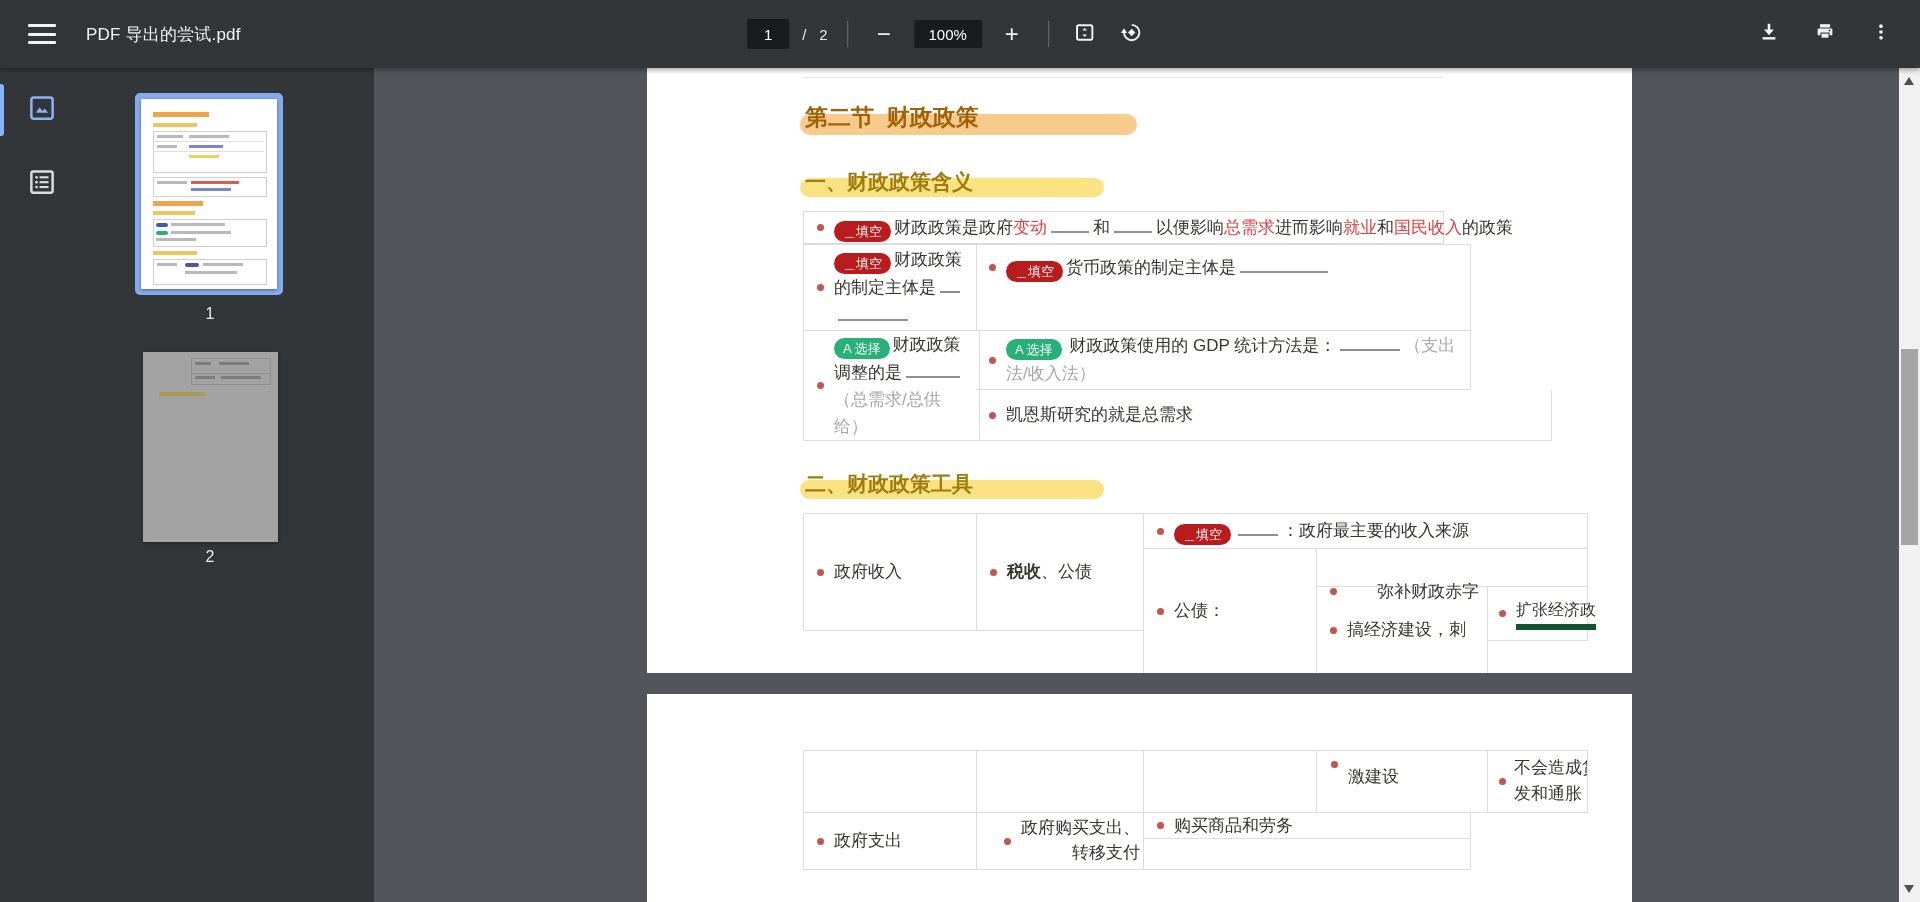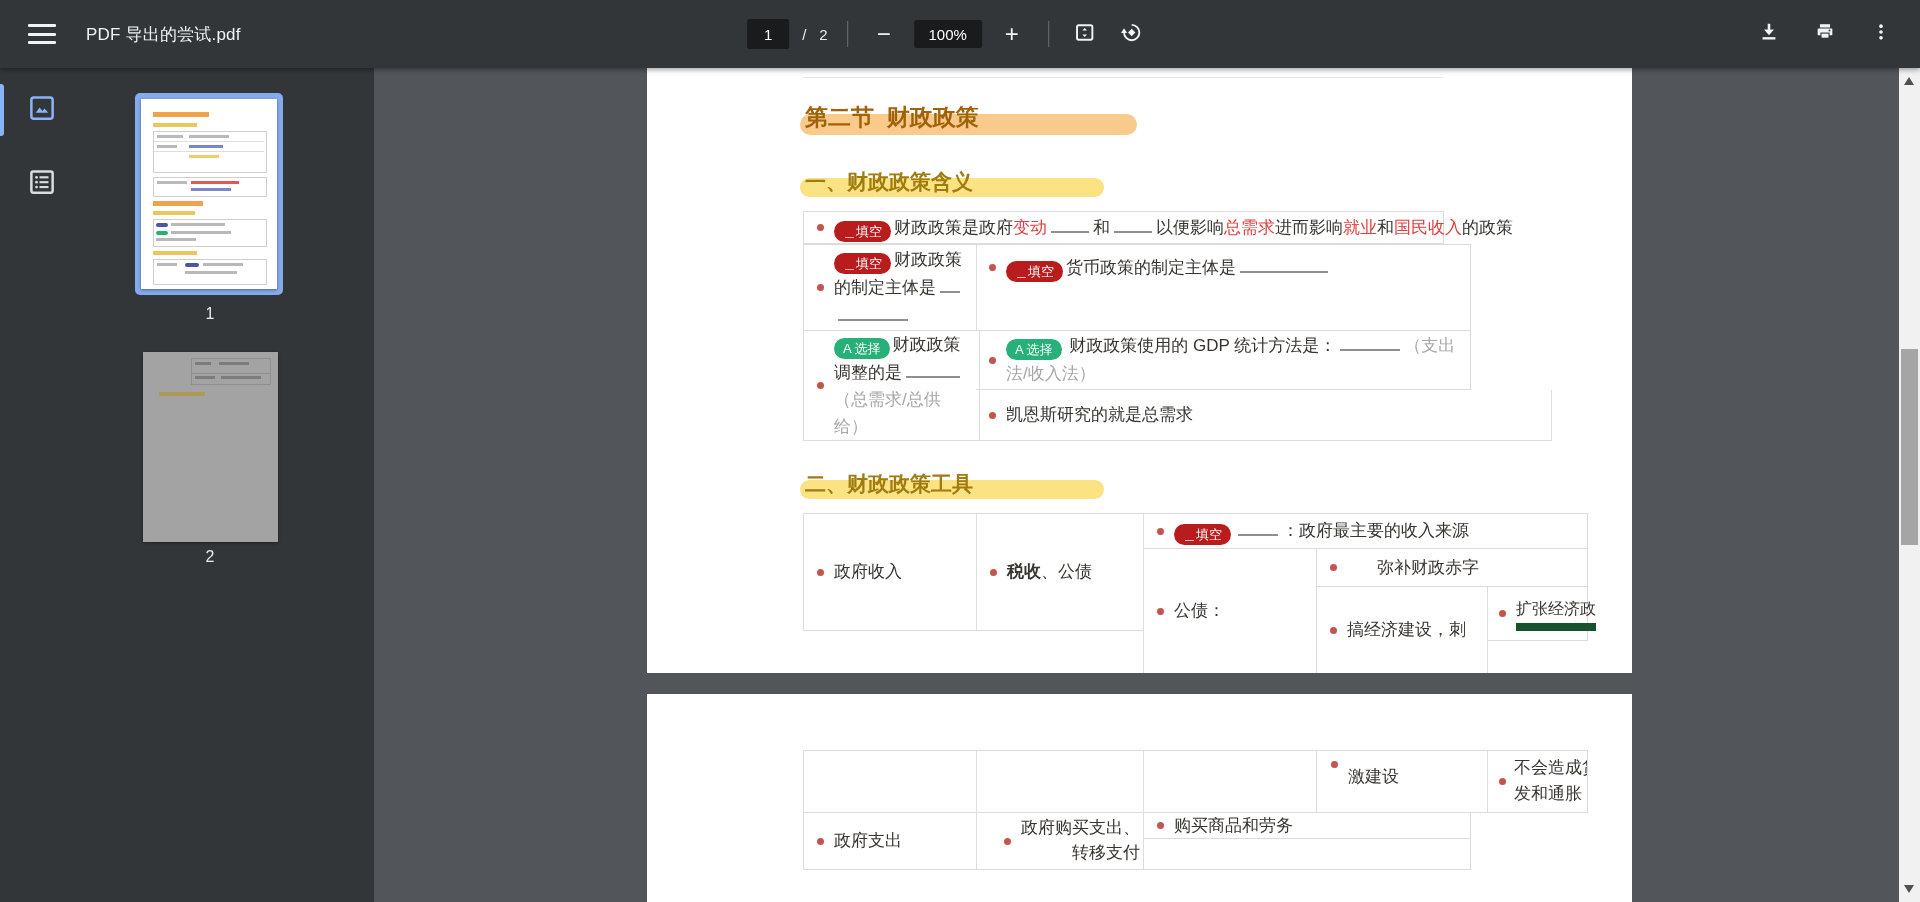--- a/index.html
+++ b/index.html
@@ -48,21 +48,21 @@
   .b{font-weight:bold;}
   .badge{display:inline-flex;align-items:center;justify-content:center;color:#fff;border-radius:11px;
          font-size:13px;line-height:1;padding:4px 9px;vertical-align:-3px;margin-right:3px;white-space:nowrap;}
   .badge-fill{background:#b91c1c;}
   .badge-choice{background:#27b077;}
   .blank{display:inline-block;border-bottom:2px solid #8f8f8f;height:15px;margin:0 4px;vertical-align:baseline;}
   .h1-hl{position:absolute;height:21px;border-radius:11px;background:#f8ca8c;}
   .h1-tx{position:absolute;font-size:23px;font-weight:bold;color:#a16207;white-space:pre;}
   .h2-hl{position:absolute;height:19px;border-radius:10px;background:#fbe282;}
   .h2-tx{position:absolute;font-size:21px;font-weight:bold;color:#a07c10;white-space:pre;}
-  .ul2{border-bottom:8px solid #14532d;padding-bottom:1px;}
+  .ul2{border-bottom:6px solid #14532d;padding-bottom:1px;}
   
   .scrollbar{position:absolute;left:1899px;top:68px;width:21px;height:834px;background:#f1f1f1;}
   .sb-thumb{position:absolute;left:2px;top:281px;width:17px;height:196px;background:#a5a5a5;}
   .arr{position:absolute;left:5px;width:0;height:0;border-left:5.5px solid transparent;border-right:5.5px solid transparent;}
   .arr-up{top:9px;border-bottom:8px solid #505050;}
   .arr-down{bottom:9px;border-top:8px solid #505050;}
 </style>
 </head>
 <body>
 
@@ -280,21 +280,21 @@
         <div class="t">政府收入</div>
       </div>
       <div class="abs flexc" style="left:330px;top:446px;width:166px;height:116px;padding:0 13px;">
         <span class="dot"></span>
         <div class="t"><span class="b">税收</span><span>、公债</span></div>
       </div>
       <div class="abs flexc" style="left:497px;top:481px;width:172px;height:124px;padding:0 13px;">
         <span class="dot"></span>
         <div class="t">公债：</div>
       </div>
-      <div class="abs flexc" style="left:670px;top:481px;width:270px;height:37px;padding:0 13px;gap:40px;">
+      <div class="abs flexc" style="left:670px;top:505px;width:270px;height:37px;padding:0 13px;gap:40px;">
         <span class="dot"></span>
         <div class="t">弥补财政赤字</div>
       </div>
       <div class="abs flexc" style="left:670px;top:519px;width:170px;height:86px;padding:0 6px 0 13px;">
         <span class="dot"></span>
         <div class="t" style="white-space:nowrap;">搞经济建设，刺</div>
       </div>
       <div class="abs flexc" style="left:841px;top:519px;width:99px;height:53px;padding:0 0 0 11px;overflow:hidden;">
         <span class="dot"></span>
         <div class="t ul2" style="white-space:nowrap;font-size:16px;">扩张经济政</div>

